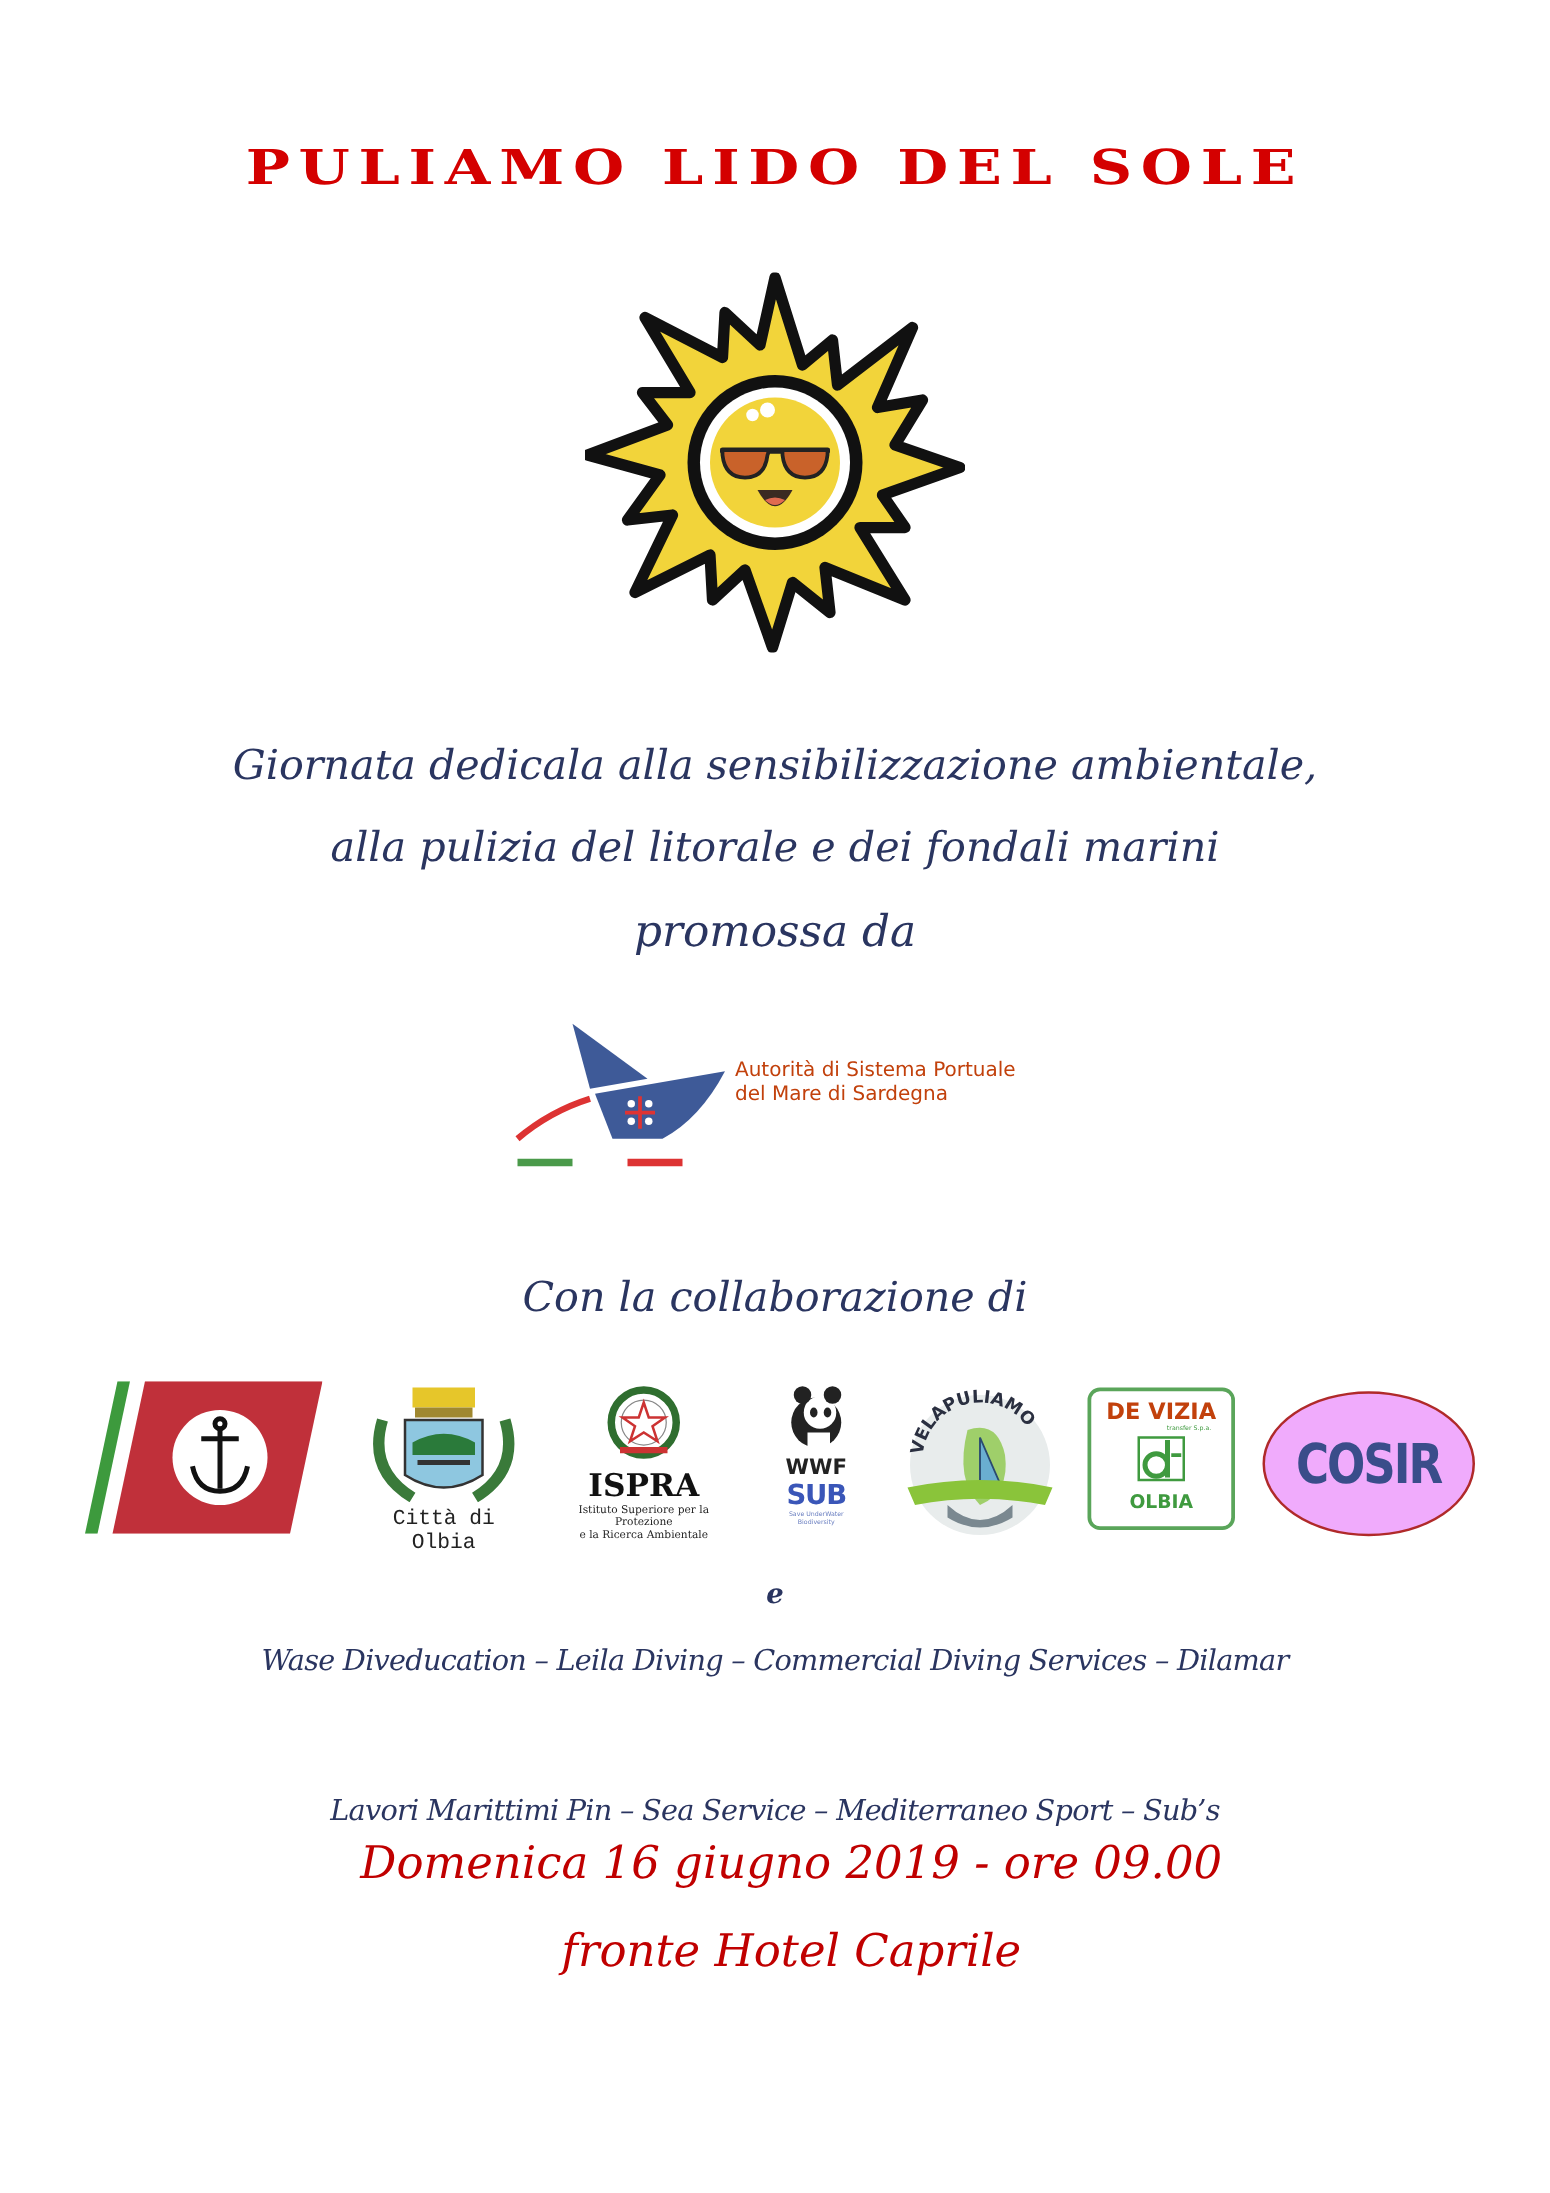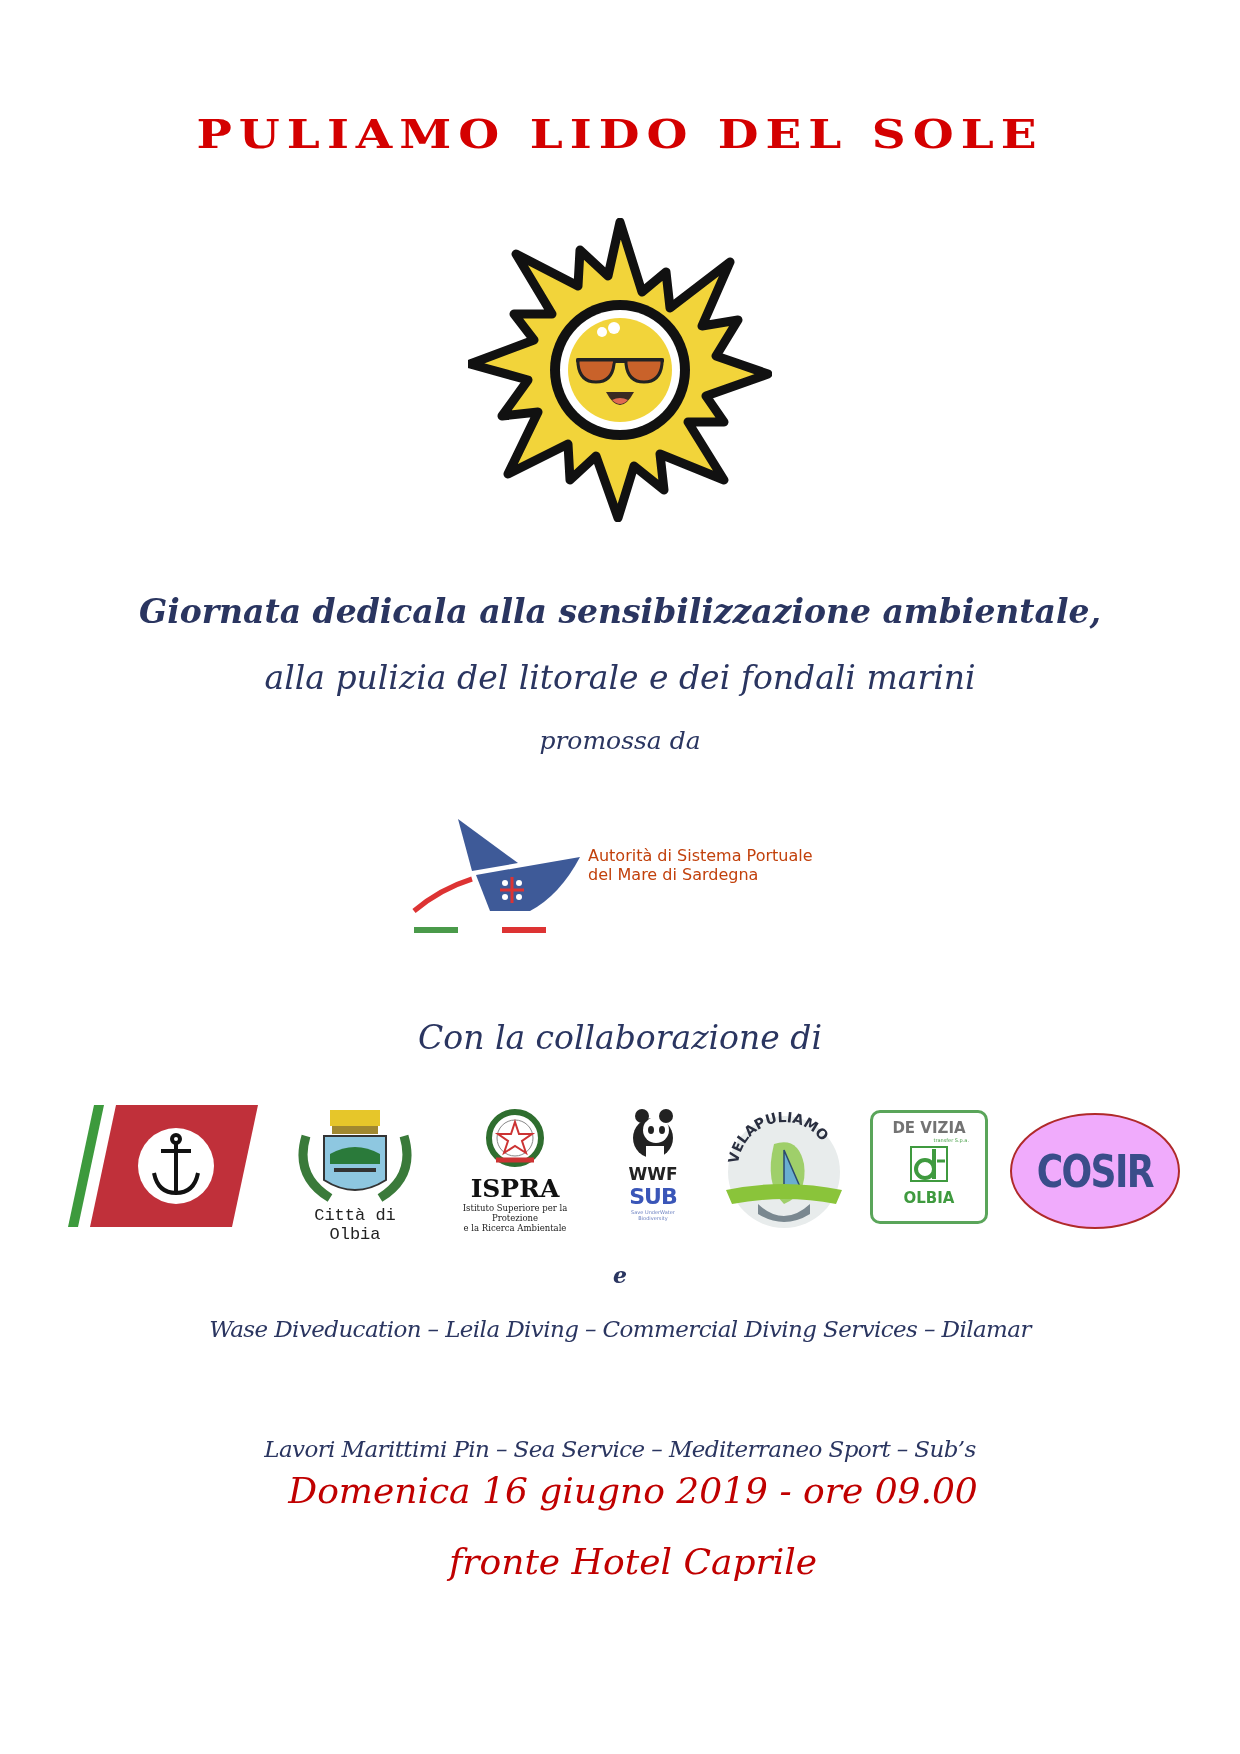--- a/index.html
+++ b/index.html
@@ -1,39 +1,39 @@
 <!DOCTYPE html>
 <html><head>
 <meta charset="utf-8">
 <style>
   html,body{margin:0;padding:0;background:#ffffff;}
   body{width:1240px;height:1754px;position:relative;overflow:hidden;font-family:"DejaVu Serif",serif;}
   .abs{position:absolute;}
   .center{left:0;width:1240px;text-align:center;}
   .title{top:112px;font-family:"DejaVu Serif",serif;font-weight:bold;font-size:47px;letter-spacing:7px;color:#d40000;transform:scaleY(0.82);transform-origin:center top;white-space:nowrap;}
   .navy{color:#2a3560;font-style:italic;font-family:"DejaVu Serif",serif;}
-  .l1{top:592px;font-size:33px;font-weight:bold;}
+  .l1{top:592px;font-size:33px;}
   .l2{top:658px;font-size:33px;}
-  .l3{top:726px;font-size:25px;}
+  .l3{top:726px;font-size:35px;}
   .collab{top:1018px;font-size:33px;}
   .e{top:1262px;font-size:22px;font-weight:bold;}
   .p1{top:1316px;font-size:23px;letter-spacing:-0.6px;}
   .p2{top:1436px;font-size:23px;letter-spacing:-0.6px;}
   .red{color:#c00000;font-style:italic;font-family:"DejaVu Serif",serif;padding-left:13px;}
   .date{top:1470px;font-size:36px;}
   .place{top:1541px;font-size:36px;}
   .port-text{left:588px;top:846px;font-family:"DejaVu Sans",sans-serif;font-size:16px;line-height:19px;color:#c2410c;}
   .logo-text-olbia{font-family:Liberation Mono, monospace;font-size:17px;color:#222;text-align:center;}
   .ispra-big{font-family:"DejaVu Serif",serif;font-weight:bold;font-size:25px;color:#111;text-align:center;}
   .ispra-small{font-family:"DejaVu Serif",serif;font-size:8.5px;color:#222;text-align:center;line-height:10px;}
   .wwf{font-family:"DejaVu Sans",sans-serif;font-weight:bold;font-size:17px;color:#222;text-align:center;}
   .sub{font-family:"DejaVu Sans",sans-serif;font-weight:bold;font-size:22px;color:#3a56b8;text-align:center;letter-spacing:-1px;}
   .sub-small{font-family:"DejaVu Sans",sans-serif;font-size:5px;color:#6a7fc0;text-align:center;line-height:6px;}
   .devizia{border:3px solid #5aa55a;border-radius:10px;background:#fff;}
-  .devizia-name{font-family:"DejaVu Sans",sans-serif;font-weight:bold;font-size:15px;color:#737373;text-align:center;}
+  .devizia-name{font-family:"DejaVu Sans",sans-serif;font-weight:bold;font-size:18px;color:#c2410c;text-align:center;}
   .devizia-sub{font-family:"DejaVu Sans",sans-serif;font-size:5px;color:#3f9a3f;text-align:right;}
   .devizia-city{font-family:"DejaVu Sans",sans-serif;font-weight:bold;font-size:15px;color:#3f9a3f;text-align:center;}
   .cosir{background:#f0abfc;border-radius:50%;border:2px solid #b02a2a;display:flex;align-items:center;justify-content:center;}
   .cosir span{font-family:"DejaVu Sans",sans-serif;font-weight:bold;font-size:44px;color:#3a4d8a;letter-spacing:-2px;transform:scaleX(0.82);}
 </style>
 </head>
 <body>
 
 <div class="abs center title">PULIAMO LIDO DEL SOLE</div>
 

